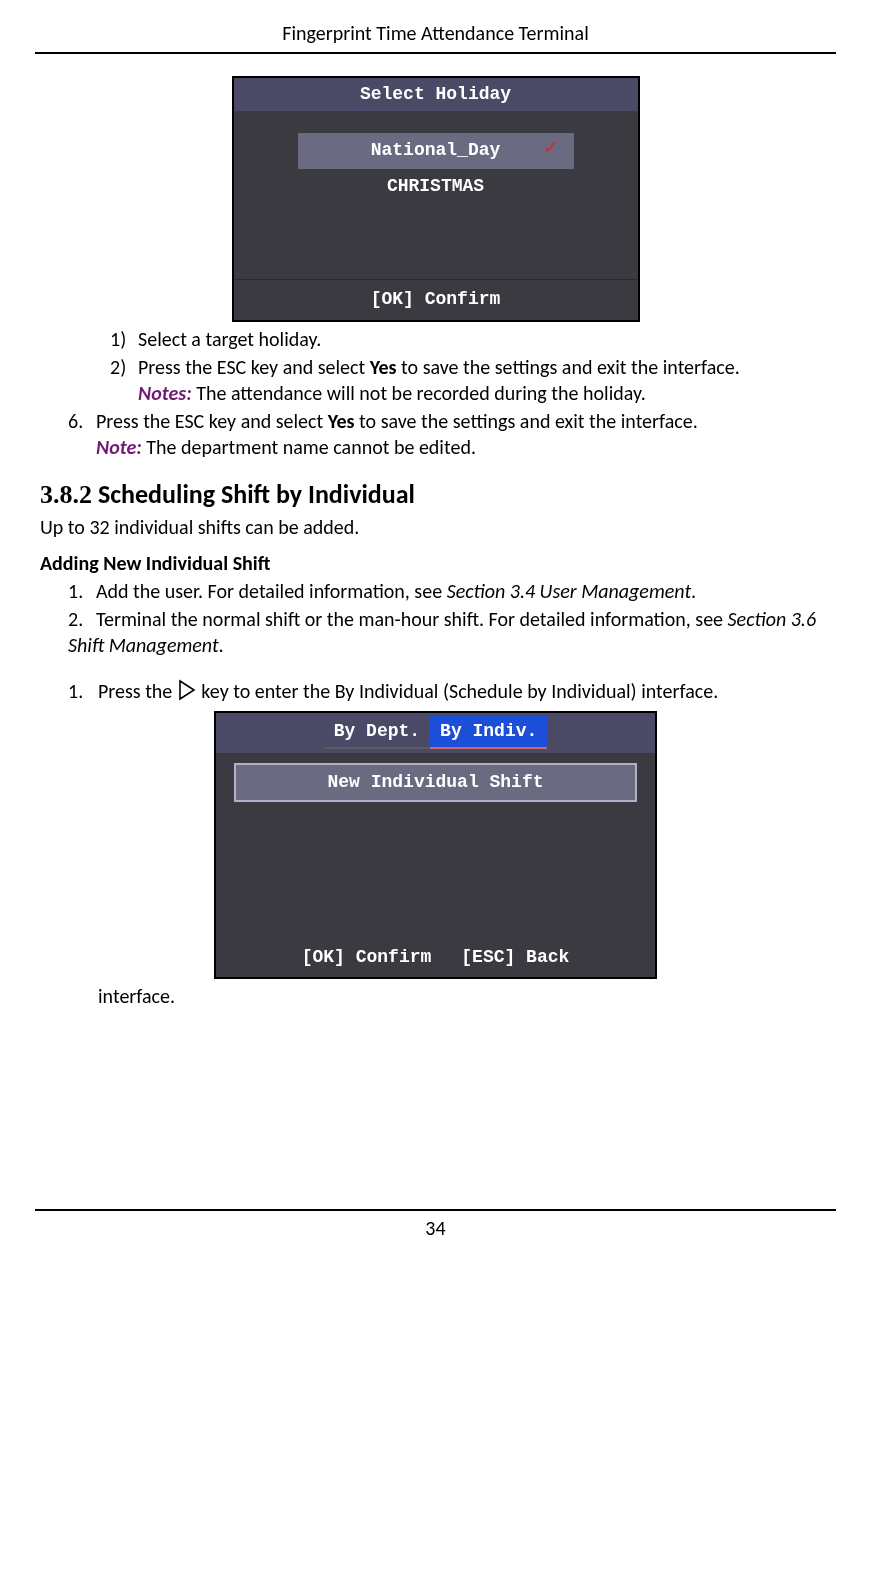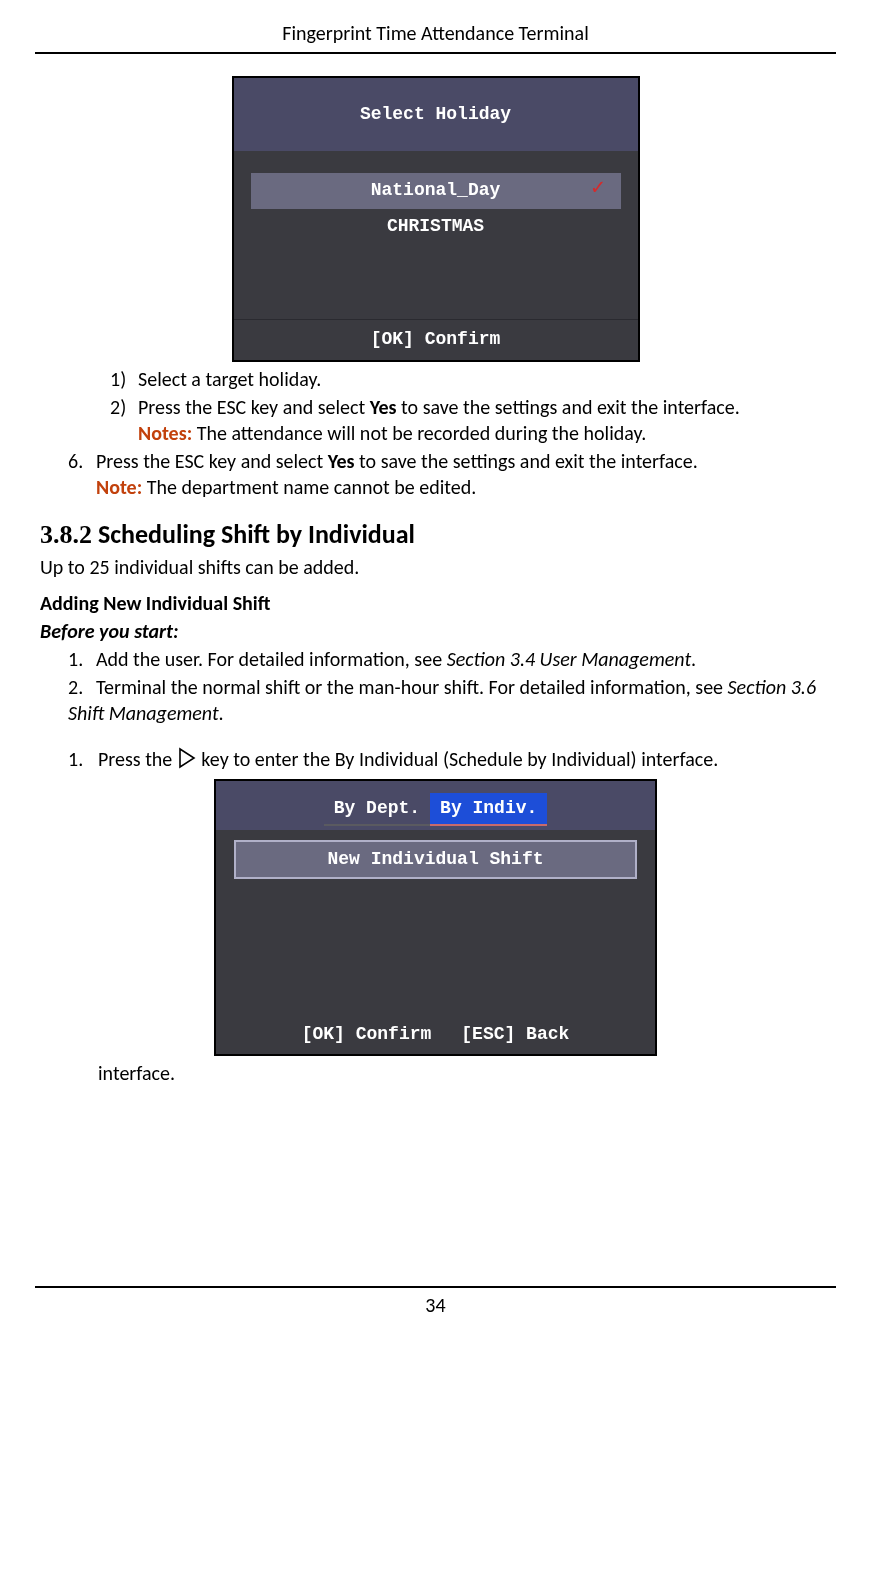--- a/index.html
+++ b/index.html
@@ -31,34 +31,34 @@
     font-weight: bold;
     border: 2px solid #000;
   }
   .term1 {
     width: 408px;
     margin-bottom: 4px;
   }
   .term-title {
     background: #4a4a66;
     text-align: center;
-    padding: 25px 0;
+    padding: 5px 0;
   }
   .term-body {
     min-height: 168px;
     padding-top: 22px;
   }
   .term-row {
     text-align: center;
     padding: 6px 0;
     position: relative;
   }
   .term-row.sel {
     background: #6a6a80;
-    margin: 0 17px;
+    margin: 0 64px;
   }
   .term-row.sel .check {
     position: absolute;
     right: 16px;
     top: 50%;
     transform: translateY(-55%);
     color: #d62a2a;
     font-size: 22px;
   }
   .term-footer {
@@ -69,21 +69,21 @@
 
   .term2 {
     width: 443px;
     margin-top: 4px;
     margin-bottom: 4px;
   }
   .tabbar {
     display: flex;
     justify-content: center;
     background: #4a4a66;
-    padding: 12px 0 4px 0;
+    padding: 3px 0 4px 0;
   }
   .tab {
     padding: 4px 10px;
     border-bottom: 2px solid #5a5a60;
   }
   .tab.active {
     background: #1d4ed8;
     border-bottom: 2px solid #c86a6a;
   }
   .term2-body {
@@ -112,21 +112,21 @@
   }
   ol.sub li { margin-bottom: 2px; }
   ol.main {
     list-style: none;
     margin: 2px 0 10px 28px;
     padding: 0;
   }
   ol.main > li { margin-bottom: 2px; }
   .num { display: inline-block; width: 28px; }
   .numw { display: inline-block; width: 30px; }
-  .notes { color: #c2410c; font-weight: bold; }
+  .notes { color: #701a75; font-style: italic; font-weight: bold; }
   .h-382 { font-family: "Times New Roman", serif; font-size: 26px; font-weight: bold; margin-top: 18px; }
   .h-382 .rest { font-family: Calibri, Arial, sans-serif; text-align: center; }
   .intro { margin: 2px 0 8px 0; }
   .h-adding { font-weight: bold; font-size: 20px; margin-top: 10px; }
   .bys { font-style: italic; font-weight: bold; margin-top: 2px; }
   .steps-label { font-style: italic; font-weight: bold; margin-top: 2px; }
   .step-line { margin-left: 28px; margin-top: 20px; }
   .tri-outline {
     display: inline-block;
     vertical-align: -3px;
@@ -177,24 +177,23 @@
       <span class="num">6.</span><span>Press the ESC key and select </span><b>Yes</b><span> to save the settings and exit the interface.</span>
       <div style="margin-left:28px;">
         <span class="notes">Note:</span><span> The department name cannot be edited.</span>
       </div>
     </li>
   </ol>
 
   <div class="h-382">
     <span>3.8.2</span><span class="rest"> Scheduling Shift by Individual</span>
   </div>
-  <div class="intro">Up to 25 individual shifts can be added.</div>
+  <div class="intro">Up to 32 individual shifts can be added.</div>
 
   <div class="h-adding">Adding New Individual Shift</div>
-  <div class="bys">Before you start:</div>
 
   <ol class="main">
     <li>
       <span class="num">1.</span><span>Add the user. For detailed information, see </span><i>Section 3.4 User Management</i><span>.</span>
     </li>
     <li>
       <span class="num">2.</span><span>Terminal the normal shift or the man-hour shift. For detailed information, see </span><i>Section 3.6 Shift Management</i><span>.</span>
     </li>
   </ol>
 

